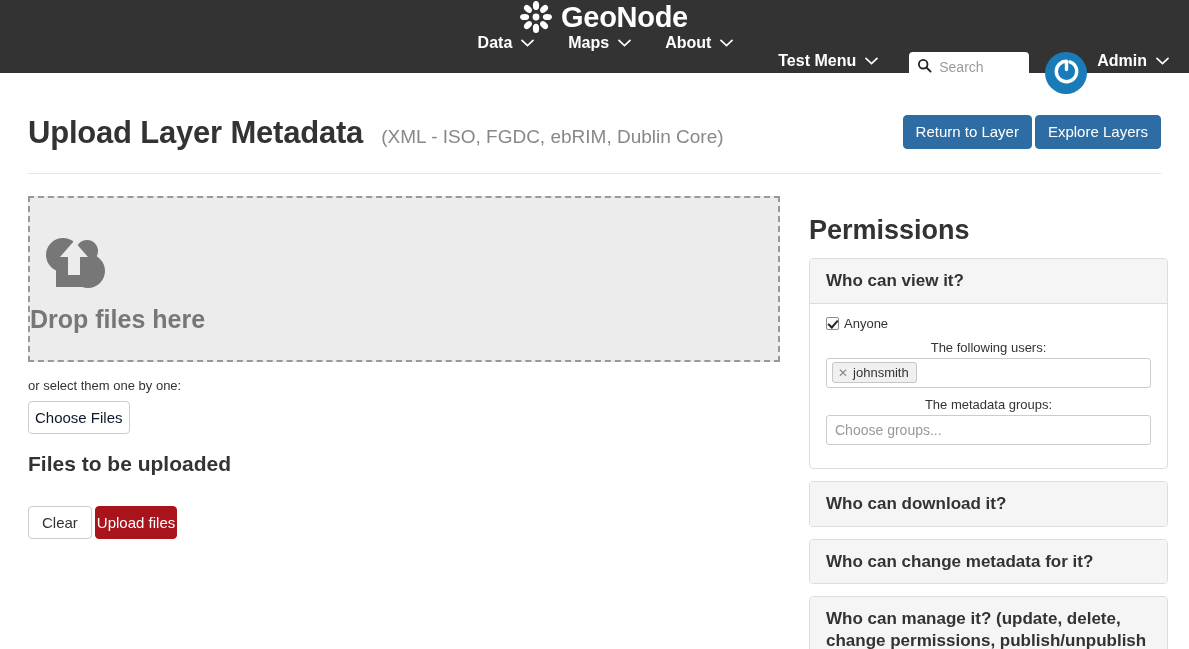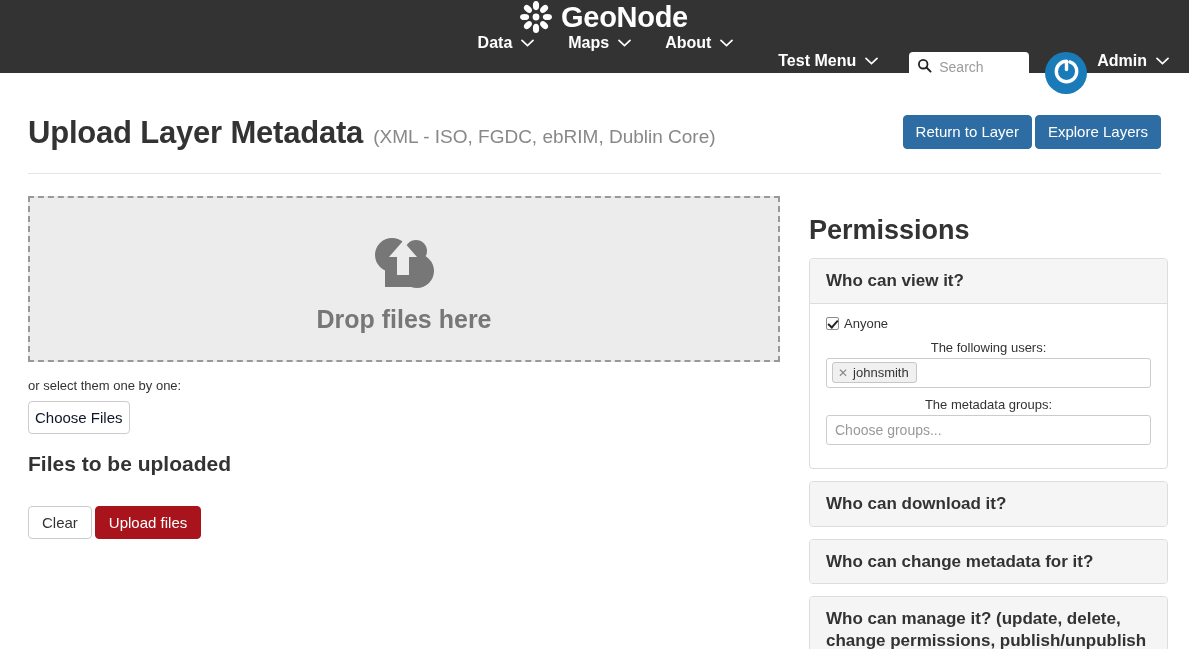--- a/index.html
+++ b/index.html
@@ -111,21 +111,21 @@
   }
   #page-title {
     font-size: 31px;
     font-weight: bold;
     color: #333333;
     letter-spacing: -0.2px;
   }
   #page-subtitle {
     font-size: 19px;
     color: #888888;
-    margin-left: 10px;
+    margin-left: 18px;
   }
   #header-buttons {
     position: absolute;
     top: 42px;
     right: 28px;
     display: flex;
     gap: 3px;
   }
   .btn-primary {
     background: #2e6da4;
@@ -155,21 +155,21 @@
     left: 28px;
     width: 752px;
   }
   #dropzone {
     width: 752px;
     height: 166px;
     border: 2px dashed #999999;
     background: #ececec;
     display: flex;
     flex-direction: column;
-    align-items: center;
+    align-items: flex-start;
     justify-content: center;
     cursor: pointer;
   }
   #cloud-upload-icon { margin-bottom: 4px; }
   #dropzone-label {
     font-size: 25px;
     font-weight: bold;
     color: #777777;
   }
   #select-hint {
@@ -207,21 +207,21 @@
     padding: 7px 13px;
     font-family: "Liberation Sans", sans-serif;
     font-size: 15px;
     color: #333333;
     cursor: pointer;
   }
   #upload-files-btn {
     background: #a9131b;
     border: 1px solid #a9131b;
     border-radius: 4px;
-    padding: 7px 13px;
+    padding: 7px 1px;
     font-family: "Liberation Sans", sans-serif;
     font-size: 15px;
     color: #ffffff;
     cursor: pointer;
   }
 
   
   #right-col {
     position: absolute;
     top: 215px;

